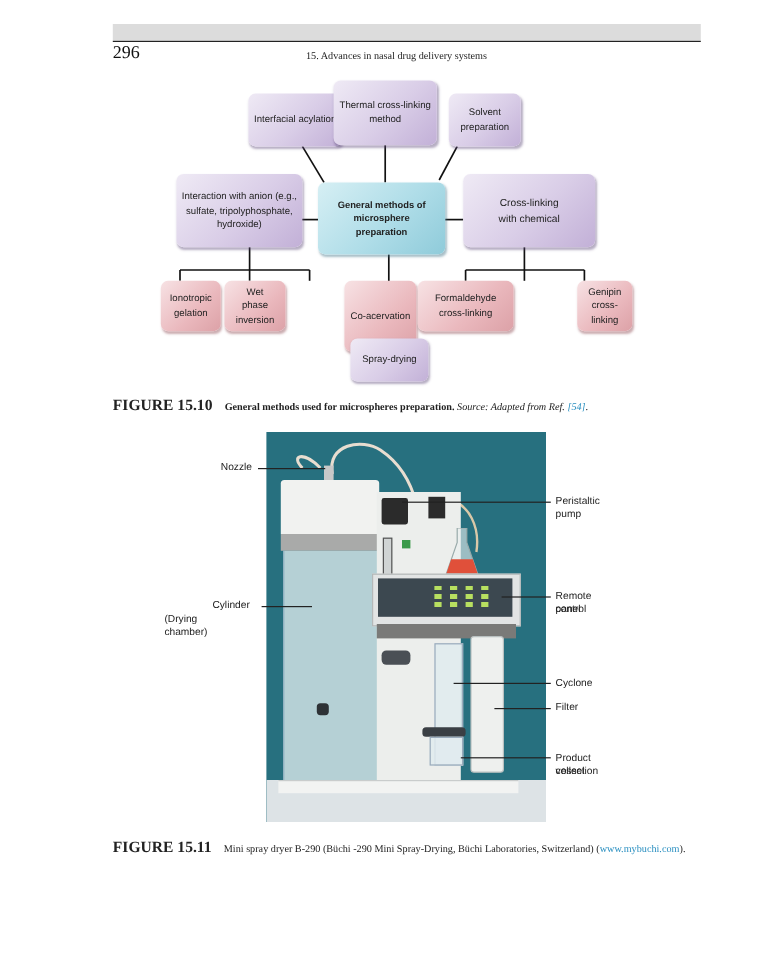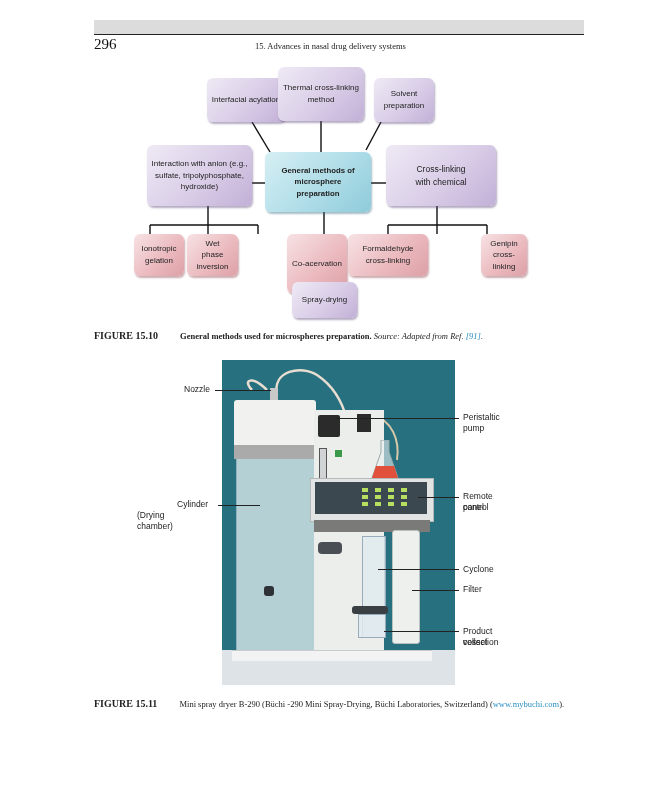--- a/index.html
+++ b/index.html
@@ -16,21 +16,21 @@
     .box {
       position: absolute; display: flex; align-items: center; justify-content: center;
       text-align: center; font-family: "Liberation Sans", sans-serif; font-size: 8px; line-height: 1.45;
       color: #222; border-radius: 6px; box-sizing: border-box; padding: 2px;
     }
     .purple { background: linear-gradient(135deg, #efeaf5 0%, #d9cde7 55%, #c2b0d7 100%); box-shadow: 1px 2px 2px rgba(90,70,120,0.45); }
     .pink { background: linear-gradient(135deg, #f7e2e4 0%, #eab8bd 60%, #dca1a7 100%); box-shadow: 1px 2px 2px rgba(140,70,80,0.45); }
     .center { background: linear-gradient(135deg, #d6eff4 0%, #afdde8 55%, #8fcbda 100%); box-shadow: 1px 2px 2px rgba(60,110,130,0.45); font-weight: bold; font-size: 7.8px; color: #222; }
 
     .caption { position: absolute; left: 94px; font-family: "Liberation Serif", serif; font-size: 8.5px; color: #222; line-height: 1.5; }
-    .caption .fig-label { font-weight: bold; font-size: 10px; margin-right: 20px; }
+    .caption .fig-label { font-weight: bold; font-size: 13px; margin-right: 8px; }
     .caption .fig-title { font-weight: bold; }
     .caption .src { font-style: italic; }
     .caption .link { color: #2a8fc0; }
 
     
     .photo { position: absolute; left: 222px; top: 360px; width: 233px; height: 325px; background: #27707f; overflow: hidden; }
     .photo .part { position: absolute; }
     .labels { position: absolute; left: 0; top: 0; }
     .lbl { position: absolute; font-family: "Liberation Sans", sans-serif; font-size: 8.5px; color: #222; line-height: 1.3; }
     .leader { position: absolute; height: 1px; background: #222; }
@@ -77,21 +77,21 @@
   <div class="box purple" style="left:292px;top:282px;width:65px;height:36px;">Spray-drying</div>
 
   <div class="box pink" style="left:348px;top:234px;width:80px;height:42px;padding:2px 4px;">Formaldehyde cross-linking</div>
   <div class="box pink" style="left:481px;top:234px;width:46px;height:42px;padding:2px 6px;">Genipin cross-linking</div>
 </div>
 
 <div class="caption" style="top:328px;">
   <span class="fig-label">FIGURE 15.10</span>
   <span class="fig-title">General methods used for microspheres preparation.</span>
   <span class="src">Source: Adapted from Ref.</span>
-  <span class="src link">[91]</span><span>.</span>
+  <span class="src link">[54]</span><span>.</span>
 </div>
 
 <div class="photo">
 
   <div class="part" style="left:0;top:290px;width:233px;height:35px;background:#dde3e6;"></div>
 
   <svg class="part" style="left:0;top:0;" width="233" height="120">
     <path d="M55 35 C50 10, 80 5, 95 15 S120 40, 125 60" stroke="#e8ddd0" stroke-width="2.5" fill="none"></path>
     <path d="M30 30 C20 20, 30 15, 45 30" stroke="#e8ddd0" stroke-width="2.5" fill="none"></path>
     <path d="M150 55 C170 60, 178 80, 175 100" stroke="#d9c8a8" stroke-width="2" fill="none"></path>

